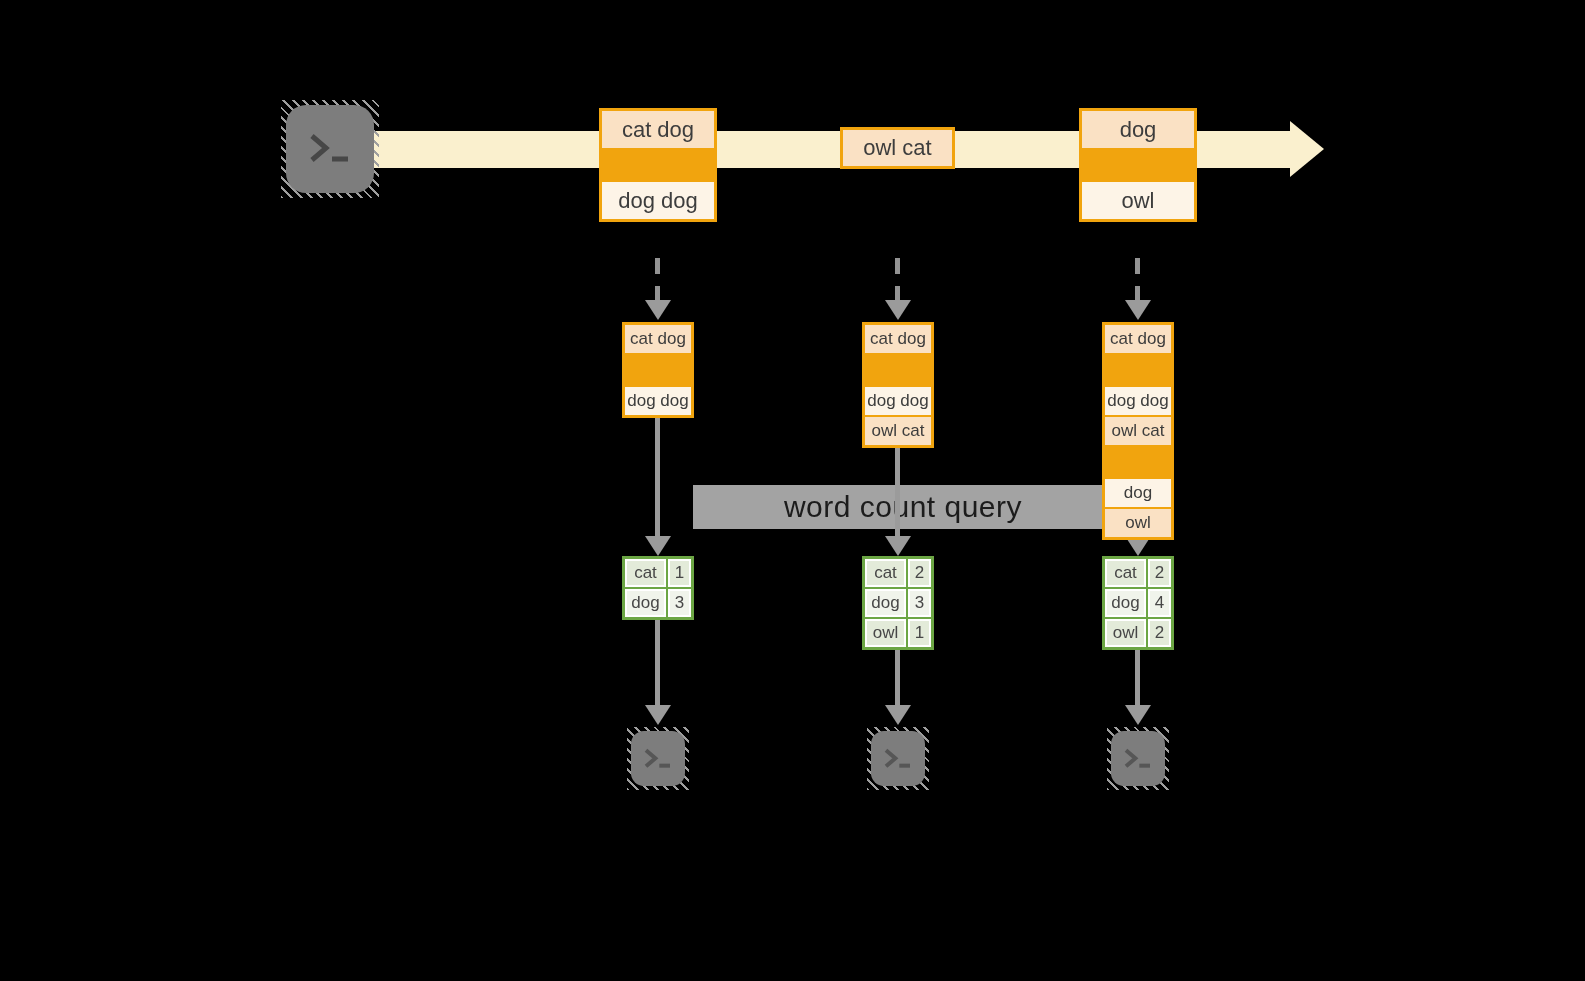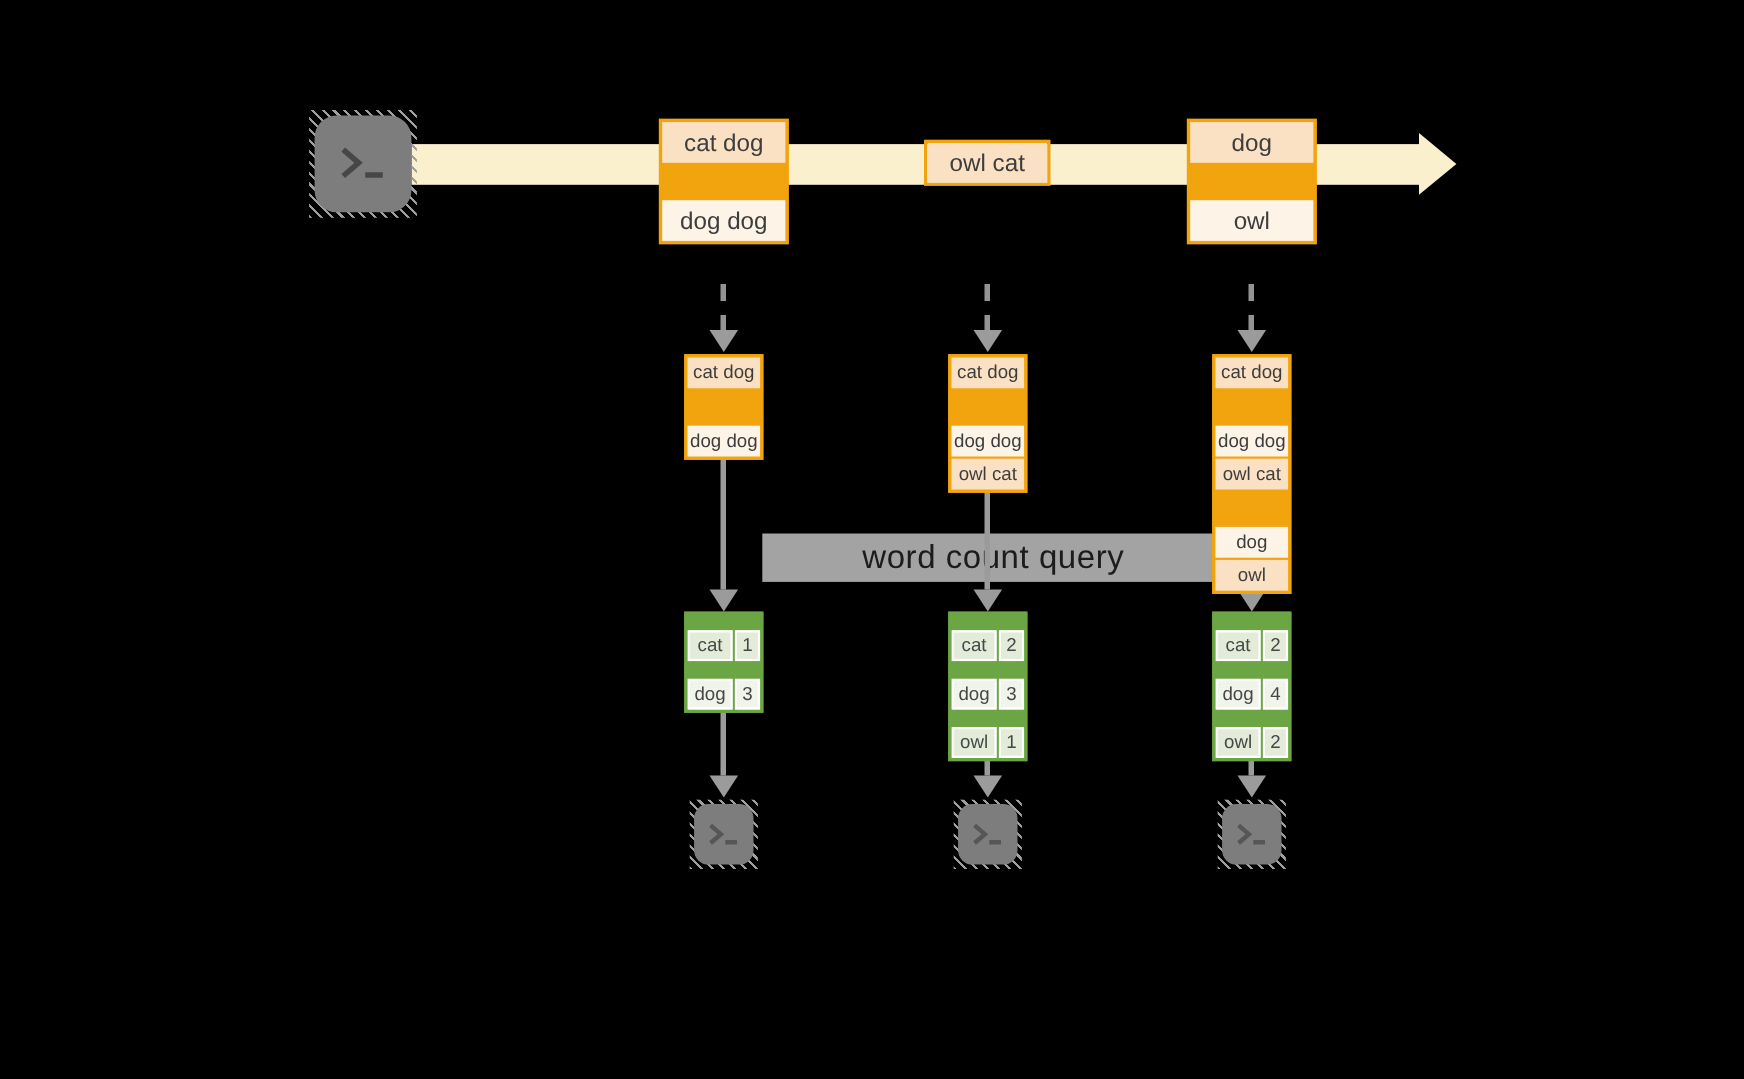--- a/index.html
+++ b/index.html
@@ -42,21 +42,21 @@
 
   
   .banner{position:absolute;left:693px;top:461px;width:420px;height:44px;background:#a3a3a3;z-index:2;
           display:flex;align-items:center;justify-content:center;
           font-size:30px;color:#1C1C1C;letter-spacing:0.5px;margin-top:24px;}
 
   
   .gtable{position:absolute;z-index:4;border:3px solid #6CA644;background:#6CA644;
           display:grid;grid-template-columns:41px 23px;gap:2px;box-sizing:content-box;}
   .gcell{height:28px;display:flex;align-items:center;justify-content:center;
-         font-size:17px;color:#474747;box-shadow:inset 0 0 0 2px #FFFFFF;margin-top:14px;}
+         font-size:17px;color:#474747;box-shadow:inset 0 0 0 2px #FFFFFF;}
   .gcell.a{background:#E3EBD9;}
   .gcell.b{background:#F0F4EB;}
 </style>
 </head>
 <body>
 
 <div class="canvas">
 
   <div class="band"></div>
   <div class="band-head"></div>

